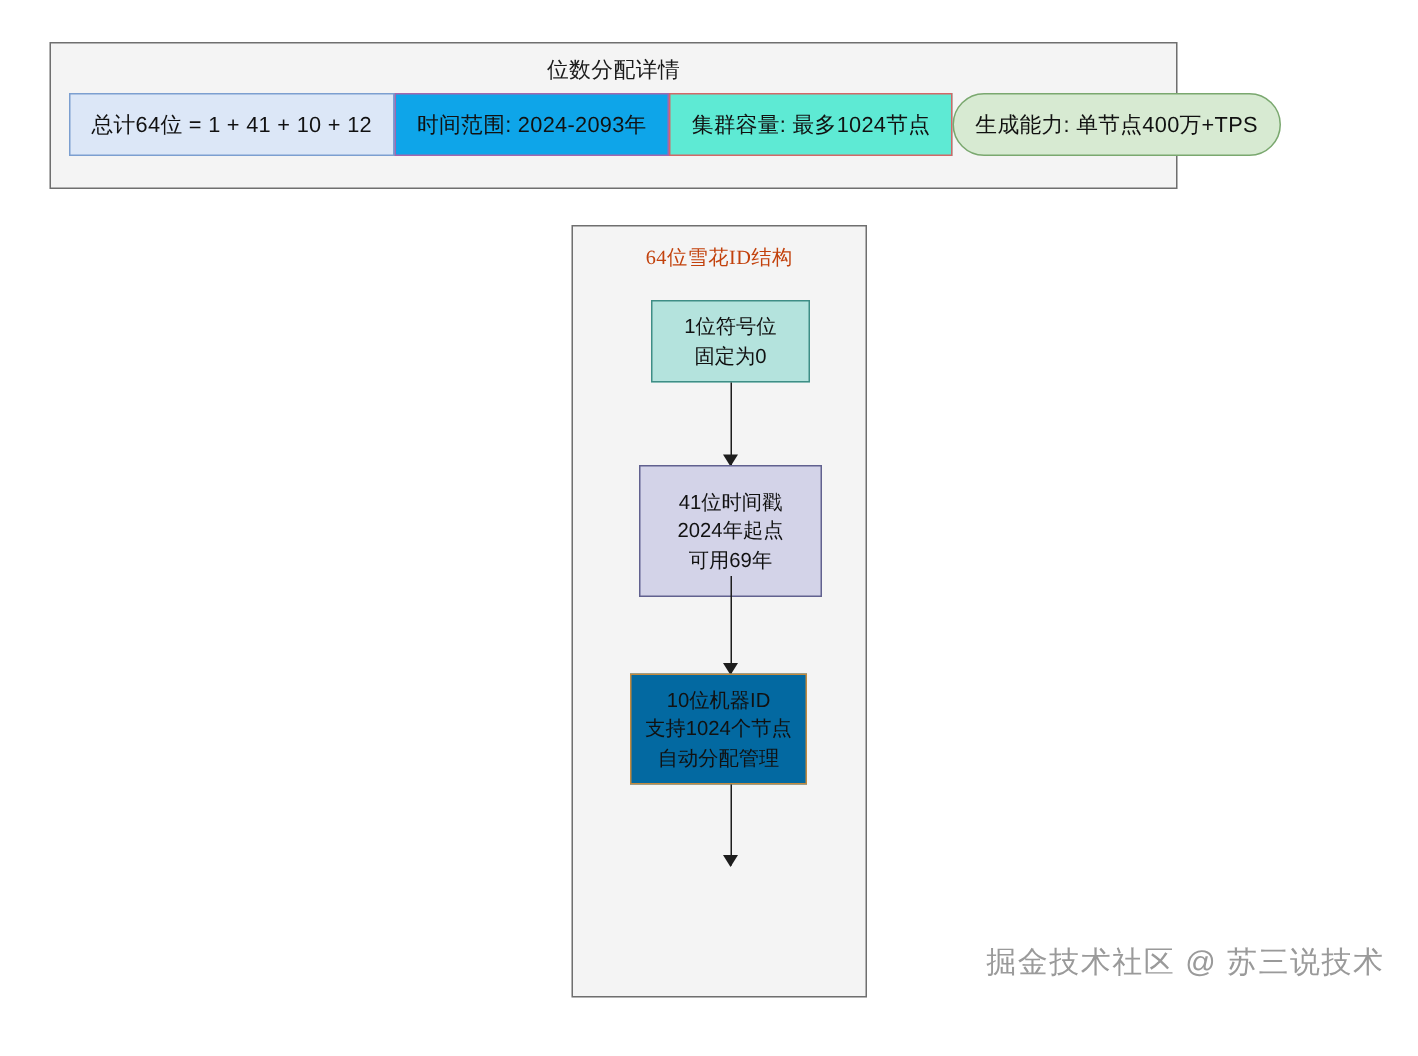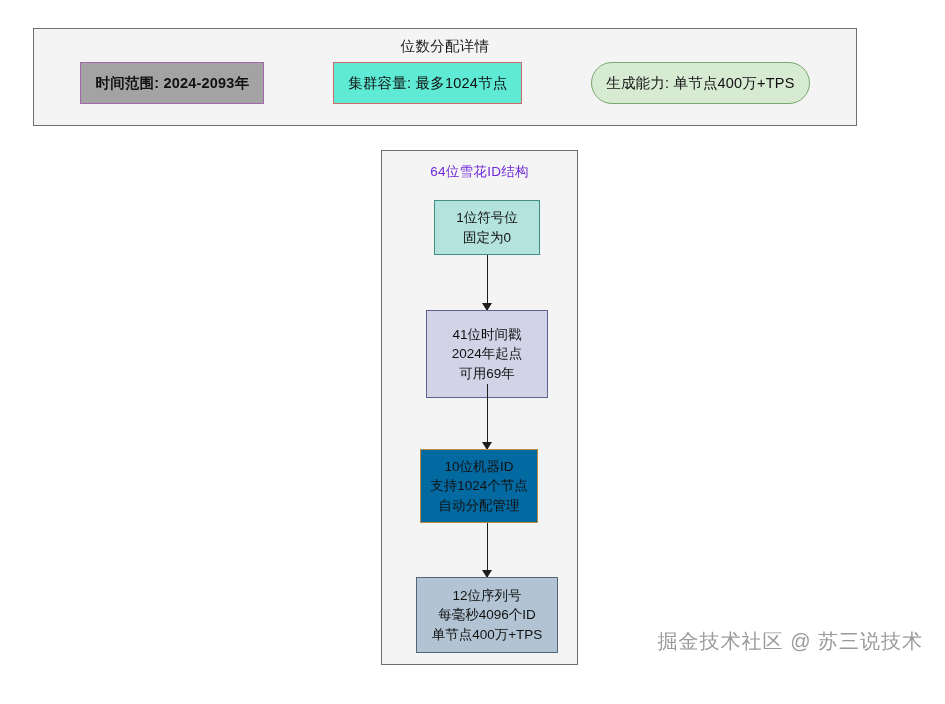--- a/index.html
+++ b/index.html
@@ -13,21 +13,21 @@
     font-family: "Liberation Sans", "DejaVu Sans", sans-serif;
     position: relative;
     overflow: hidden;
   }
 
   
   #summary-panel {
     position: absolute;
     left: 33px;
     top: 28px;
-    width: 824px;
+    width: 752px;
     height: 98px;
     background: #f4f4f4;
     border: 1.5px solid #6f6f6f;
     box-sizing: border-box;
   }
   #summary-title {
     position: absolute;
     top: 8px;
     left: 0;
     width: 100%;
@@ -55,21 +55,21 @@
     justify-content: center;
     box-sizing: border-box;
     border: 1.3px solid;
     font-size: 14.5px;
     color: #111111;
     padding: 0 14px;
     white-space: nowrap;
     letter-spacing: 0.2px;
   }
   .chip-blue   { background: #dce7f7; border-color: #7c9fd0; }
-  .chip-purple { background: #a3a3a3; border-color: #a267ae; font-weight: bold; }
+  .chip-purple { background: #0ea5e9; border-color: #a267ae; }
   .chip-red    { background: #5eead4; border-color: #d36767; }
   .chip-green  { background: #d7ead2; border-color: #7aa86f; border-radius: 21px; }
 
   
   #flow-container {
     position: absolute;
     left: 381px;
     top: 150px;
     width: 197px;
     height: 515px;
@@ -77,22 +77,23 @@
     border: 1.5px solid #6f6f6f;
     box-sizing: border-box;
   }
   #flow-title {
     position: absolute;
     top: 12px;
     left: 0;
     width: 100%;
     text-align: center;
     font-size: 13.5px;
-    color: #6d28d9;
+    color: #c2410c;
     letter-spacing: 0.3px;
+    font-family: Liberation Serif, serif;
   }
 
   .node {
     position: absolute;
     box-sizing: border-box;
     border: 1.4px solid;
     display: flex;
     flex-direction: column;
     align-items: center;
     justify-content: center;
@@ -153,20 +154,21 @@
     text-shadow: 1px 1px 0 rgba(255,255,255,0.85);
     white-space: nowrap;
   }
 </style>
 </head>
 <body>
 
 <div id="summary-panel">
   <div id="summary-title">位数分配详情</div>
   <div id="summary-row">
+    <div class="chip chip-blue">总计64位 = 1 + 41 + 10 + 12</div>
     <div class="chip chip-purple">时间范围: 2024-2093年</div>
     <div class="chip chip-red">集群容量: 最多1024节点</div>
     <div class="chip chip-green">生成能力: 单节点400万+TPS</div>
   </div>
 </div>
 
 <div id="flow-container">
   <div id="flow-title">64位雪花ID结构</div>
 
   <div class="node" id="node-sign">
@@ -185,20 +187,15 @@
   <div class="connector" id="conn-2"></div>
 
   <div class="node" id="node-machine">
     <span class="ln">10位机器ID</span>
     <span class="ln">支持1024个节点</span>
     <span class="ln">自动分配管理</span>
   </div>
 
   <div class="connector" id="conn-3"></div>
 
-  <div class="node" id="node-sequence">
-    <span class="ln">12位序列号</span>
-    <span class="ln">每毫秒4096个ID</span>
-    <span class="ln">单节点400万+TPS</span>
-  </div>
 </div>
 
 <div id="watermark">掘金技术社区 @ 苏三说技术</div>
 
 </body></html>

